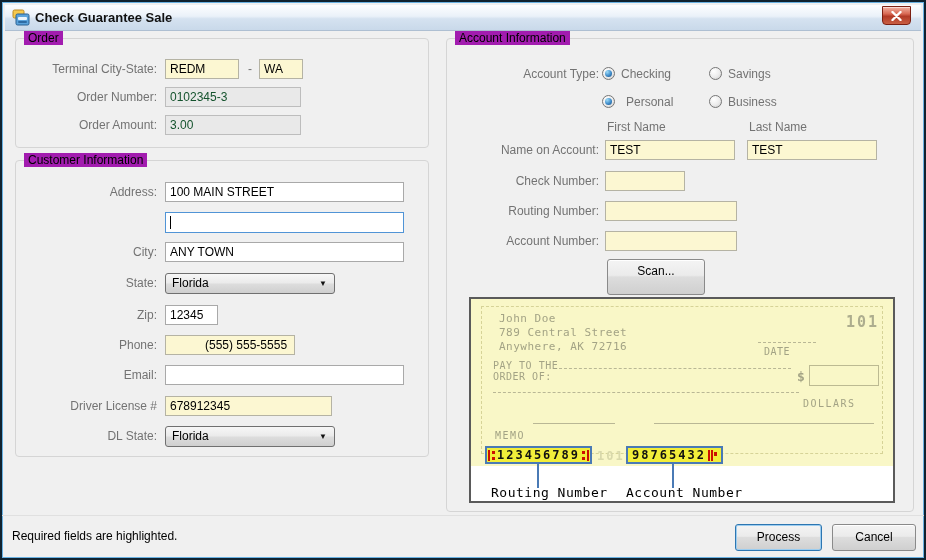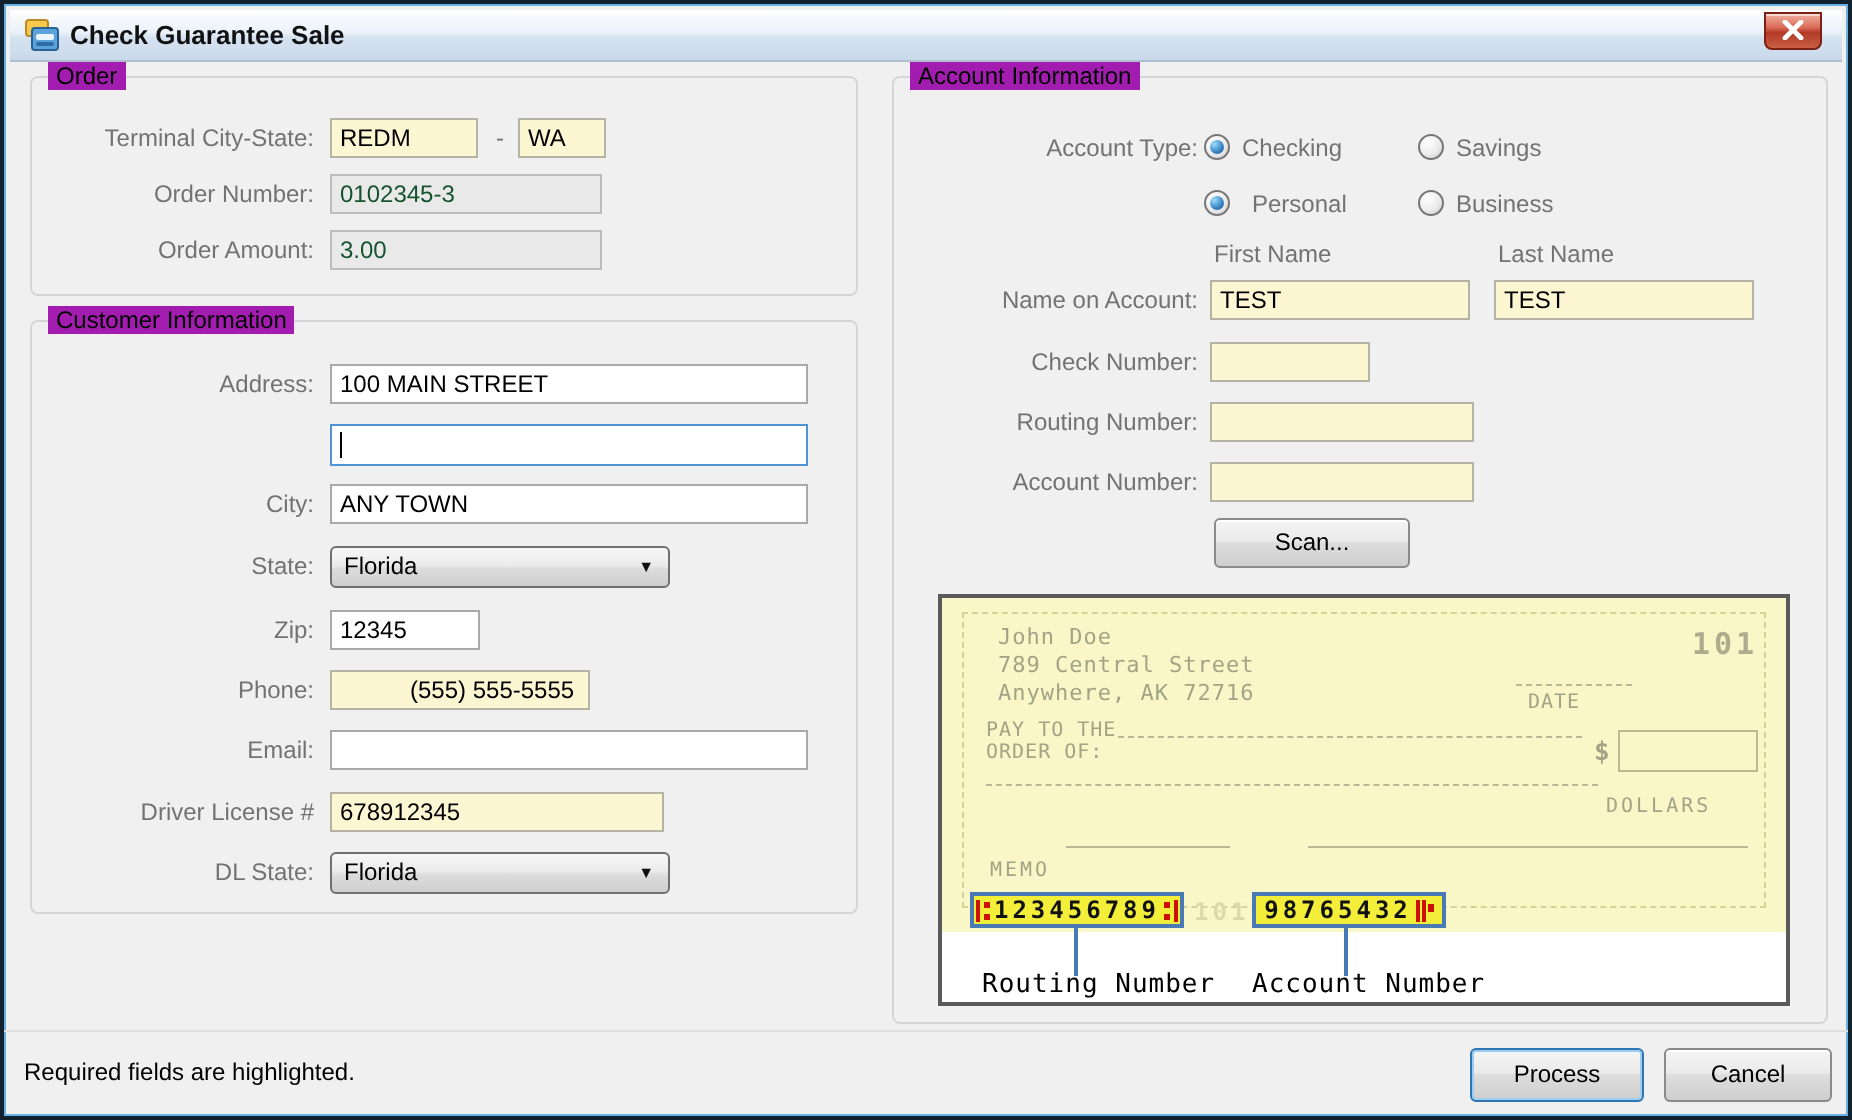--- a/index.html
+++ b/index.html
@@ -141,21 +141,21 @@
   <input class="field focused" style="left: 163px; top: 210px; width: 239px; height: 21px;" readonly="" value="">
   <div class="caret" style="left:168px; top:214px;"></div>
   <div class="lbl r" style="left:15px; top:240px; width:140px;">City:</div>
   <input class="field" style="left: 163px; top: 240px; width: 239px; height: 20px;" readonly="" value="ANY TOWN">
   <div class="lbl r" style="left:15px; top:271px; width:140px;">State:</div>
   <div class="combo" style="left:163px; top:271px; width:170px; height:21px;">
     <span>Florida</span>
     <span class="combo-arrow">▼</span>
   </div>
   <div class="lbl r" style="left:15px; top:303px; width:140px;">Zip:</div>
-  <input class="field" style="left: 163px; top: 303px; width: 75px; height: 20px;" readonly="" value="12345">
+  <input class="field" style="left: 163px; top: 303px; width: 53px; height: 20px;" readonly="" value="12345">
   <div class="lbl r" style="left:15px; top:333px; width:140px;">Phone:</div>
   <input class="field yellow" style="left: 163px; top: 333px; width: 130px; height: 20px; padding-left: 39px;" readonly="" value="(555) 555-5555">
   <div class="lbl r" style="left:15px; top:363px; width:140px;">Email:</div>
   <input class="field" style="left: 163px; top: 363px; width: 239px; height: 20px;" readonly="" value="">
   <div class="lbl r" style="left:15px; top:394px; width:140px;">Driver License #</div>
   <input class="field yellow" style="left: 163px; top: 394px; width: 167px; height: 20px;" readonly="" value="678912345">
   <div class="lbl r" style="left:15px; top:424px; width:140px;">DL State:</div>
   <div class="combo" style="left:163px; top:424px; width:170px; height:21px;">
     <span>Florida</span>
     <span class="combo-arrow">▼</span>
@@ -183,21 +183,21 @@
   <div class="lbl" style="left:747px; top:115px;">Last Name</div>
   <div class="lbl r" style="left:454px; top:138px; width:143px;">Name on Account:</div>
   <input class="field yellow" style="left: 603px; top: 138px; width: 130px; height: 20px;" readonly="" value="TEST">
   <input class="field yellow" style="left: 745px; top: 138px; width: 130px; height: 20px;" readonly="" value="TEST">
   <div class="lbl r" style="left:454px; top:169px; width:143px;">Check Number:</div>
   <input class="field yellow" style="left: 603px; top: 169px; width: 80px; height: 20px;" readonly="" value="">
   <div class="lbl r" style="left:454px; top:199px; width:143px;">Routing Number:</div>
   <input class="field yellow" style="left: 603px; top: 199px; width: 132px; height: 20px;" readonly="" value="">
   <div class="lbl r" style="left:454px; top:229px; width:143px;">Account Number:</div>
   <input class="field yellow" style="left: 603px; top: 229px; width: 132px; height: 20px;" readonly="" value="">
-  <div class="btn" style="left:605px; top:257px; width:98px; height:25px; line-height:23px;">Scan...</div>
+  <div class="btn" style="left:605px; top:257px; width:98px; height:36px; line-height:23px;">Scan...</div>
 
   <div class="check-img">
     <div class="check-paper"></div>
     <div class="check-inner"></div>
 
     <div class="ck-txt" style="left:28px; top:13px;">John Doe</div>
     <div class="ck-txt" style="left:28px; top:27px;">789 Central Street</div>
     <div class="ck-txt" style="left:28px; top:41px;">Anywhere, AK 72716</div>
     <div class="ck-txt" style="left:375px; top:14px; font-size:15px; font-weight:bold; letter-spacing:2px; color:#adad8e;">101</div>
 

